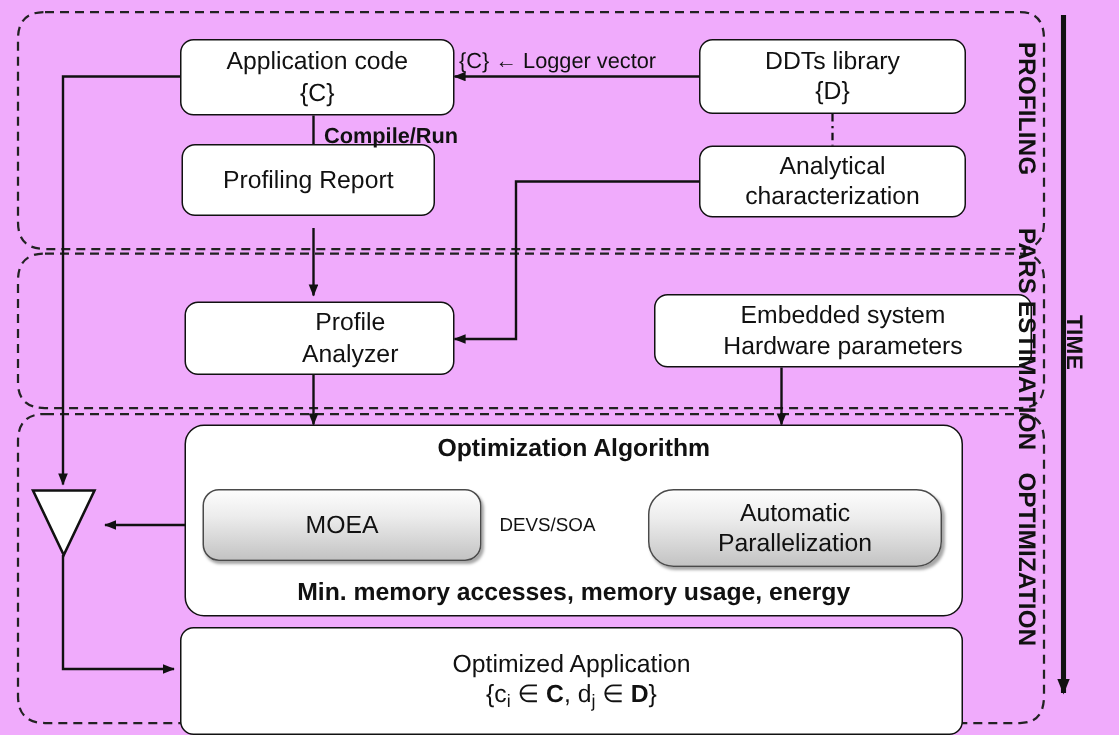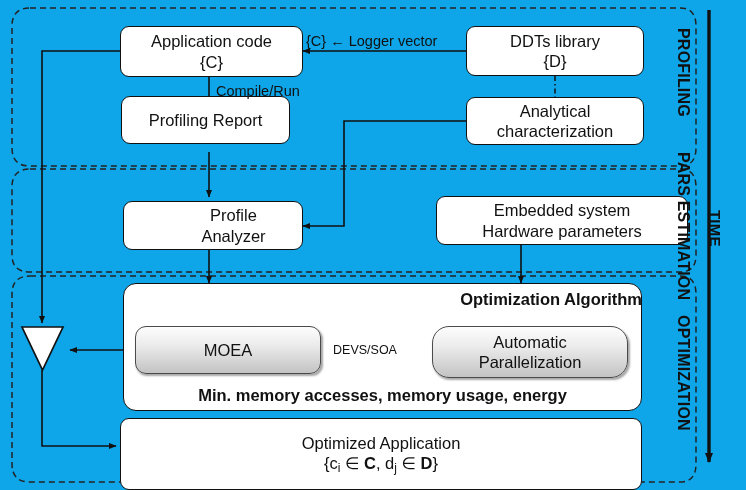--- a/index.html
+++ b/index.html
@@ -1,17 +1,17 @@
 <!DOCTYPE html>
 <html><head>
 <meta charset="utf-8">
 <style>
   html,body{margin:0;padding:0;background:#ffffff;}
   body{width:746px;height:490px;overflow:hidden;font-family:"Liberation Sans",sans-serif;}
-  #stage{position:relative;width:746px;height:490px;background:#0ea5e9;}
+  #stage{position:relative;width:746px;height:490px;background:#f0abfc;}
   svg.layer{position:absolute;left:0;top:0;width:746px;height:490px;}
 
   .box{position:absolute;box-sizing:border-box;border:1.6px solid #111;border-radius:9px;
        background:#fff;display:flex;flex-direction:column;align-items:center;justify-content:center;
        color:#111;font-size:16.5px;line-height:1.22;text-align:center;}
   .box .l2{display:block;}
 
   .gradbox{position:absolute;box-sizing:border-box;border:1.6px solid #4a4a4a;border-radius:11px;
        background:linear-gradient(180deg,#fdfdfd 0%,#ececec 38%,#d6d6d6 72%,#c3c3c3 100%);
        box-shadow:1.5px 2px 2px rgba(0,0,0,0.35);
@@ -107,42 +107,42 @@
     <span class="l2">Analyzer</span>
   </div>
 
   <div class="box" style="left:436px;top:196px;width:252px;height:49px;">
     <span>Embedded system</span>
     <span class="l2">Hardware parameters</span>
   </div>
 
   <div class="box" style="left:123px;top:283px;width:519px;height:128px;border-width:1.8px;border-radius:13px;justify-content:flex-start;">
   </div>
-  <div class="hdr" style="left:123px;top:290px;width:519px;text-align:right;">Optimization Algorithm</div>
+  <div class="hdr" style="left:123px;top:290px;width:519px;">Optimization Algorithm</div>
   <div class="hdr" style="left:123px;top:386px;width:519px;">Min. memory accesses, memory usage, energy</div>
 
   <div class="gradbox" style="left:135px;top:326px;width:186px;height:48px;">
     <span>MOEA</span>
   </div>
 
   <div class="gradbox" style="left:432px;top:326px;width:196px;height:52px;border-radius:17px;">
     <span>Automatic</span>
     <span class="l2">Parallelization</span>
   </div>
 
   <div class="arrowlbl" style="left:327px;top:343px;width:76px;text-align:center;">DEVS/SOA</div>
 
   <div class="box" style="left:120px;top:418px;width:522px;height:72px;">
     <span>Optimized Application</span>
     <span class="l2">
       <span>{c</span><span class="sub">i</span><span> ∈ </span><span class="bold">C</span><span>, d</span><span class="sub">j</span><span> ∈ </span><span class="bold">D</span><span>}</span>
     </span>
   </div>
 
-  <div class="lbl" style="left:216px;top:83px;">Compile/Run</div>
+  <div class="lbl" style="left:216px;top:83px;font-weight:bold;">Compile/Run</div>
   <div class="lbl" style="left:306px;top:33px;">{C} ← Logger vector</div>
 
   <div class="vlabel" style="left:692px;top:28px;font-size:16px;transform:rotate(90deg);">PROFILING</div>
   <div class="vlabel" style="left:692px;top:152px;font-size:16px;transform:rotate(90deg);">PARS ESTIMATION</div>
   <div class="vlabel" style="left:692px;top:315px;font-size:16px;transform:rotate(90deg);">OPTIMIZATION</div>
   <div class="vlabel" style="left:724px;top:210px;font-size:15px;transform:rotate(90deg);">TIME</div>
 
 </div>
 
 </body></html>

